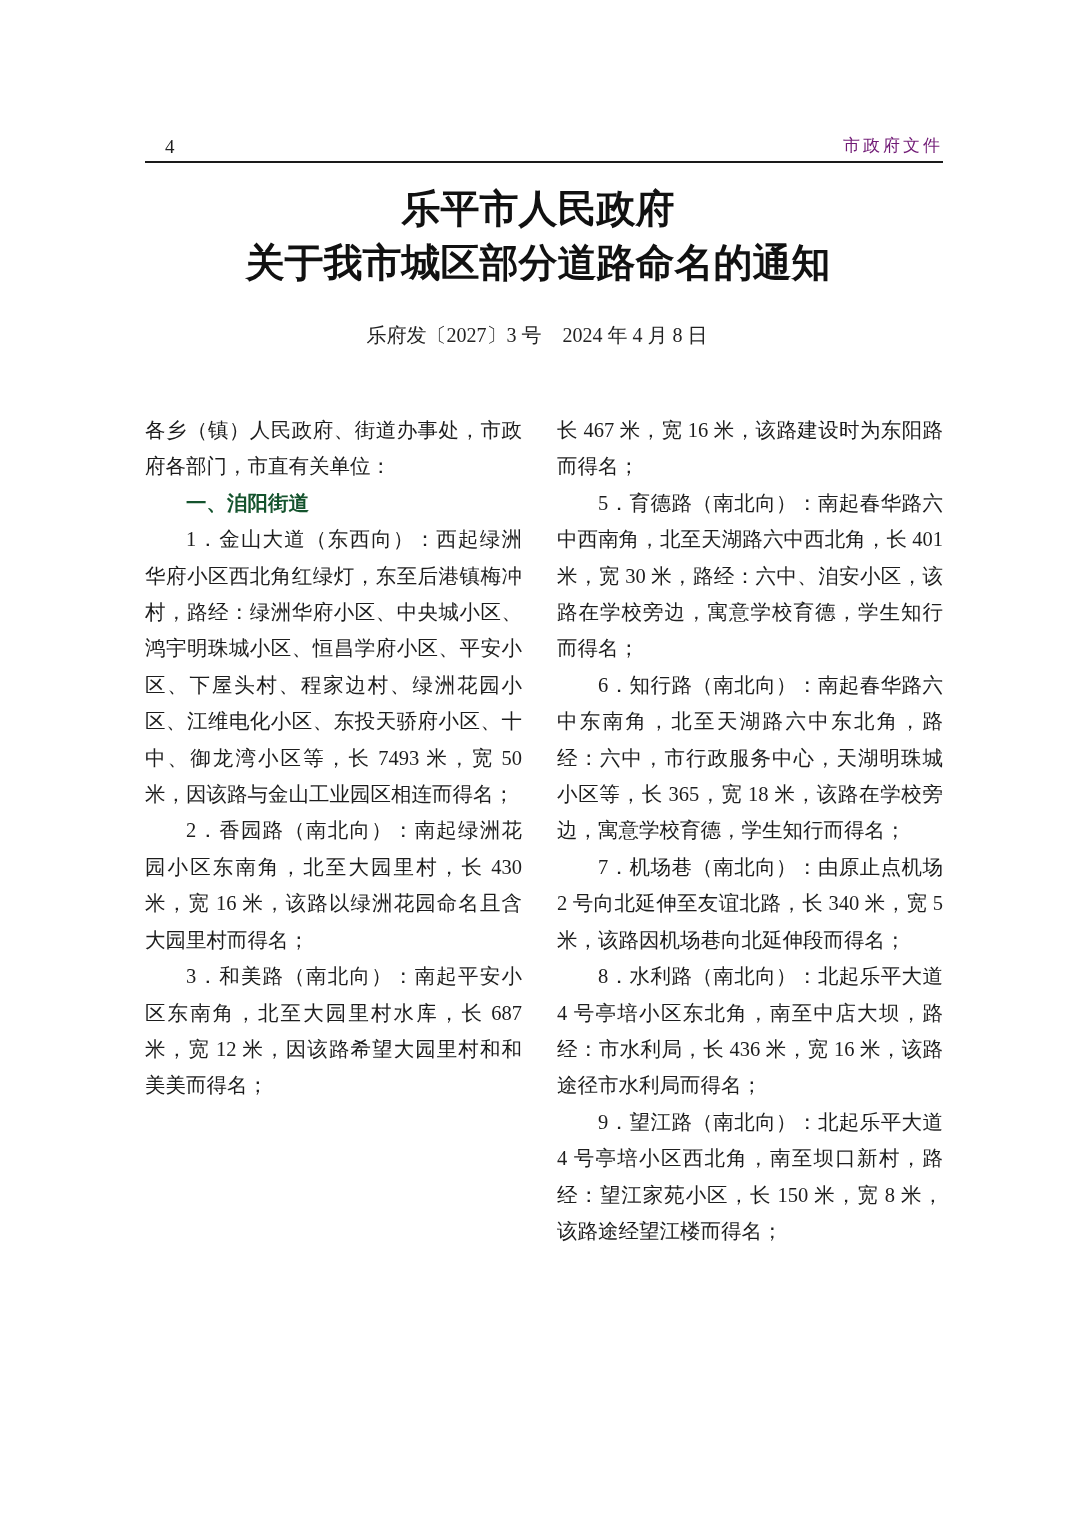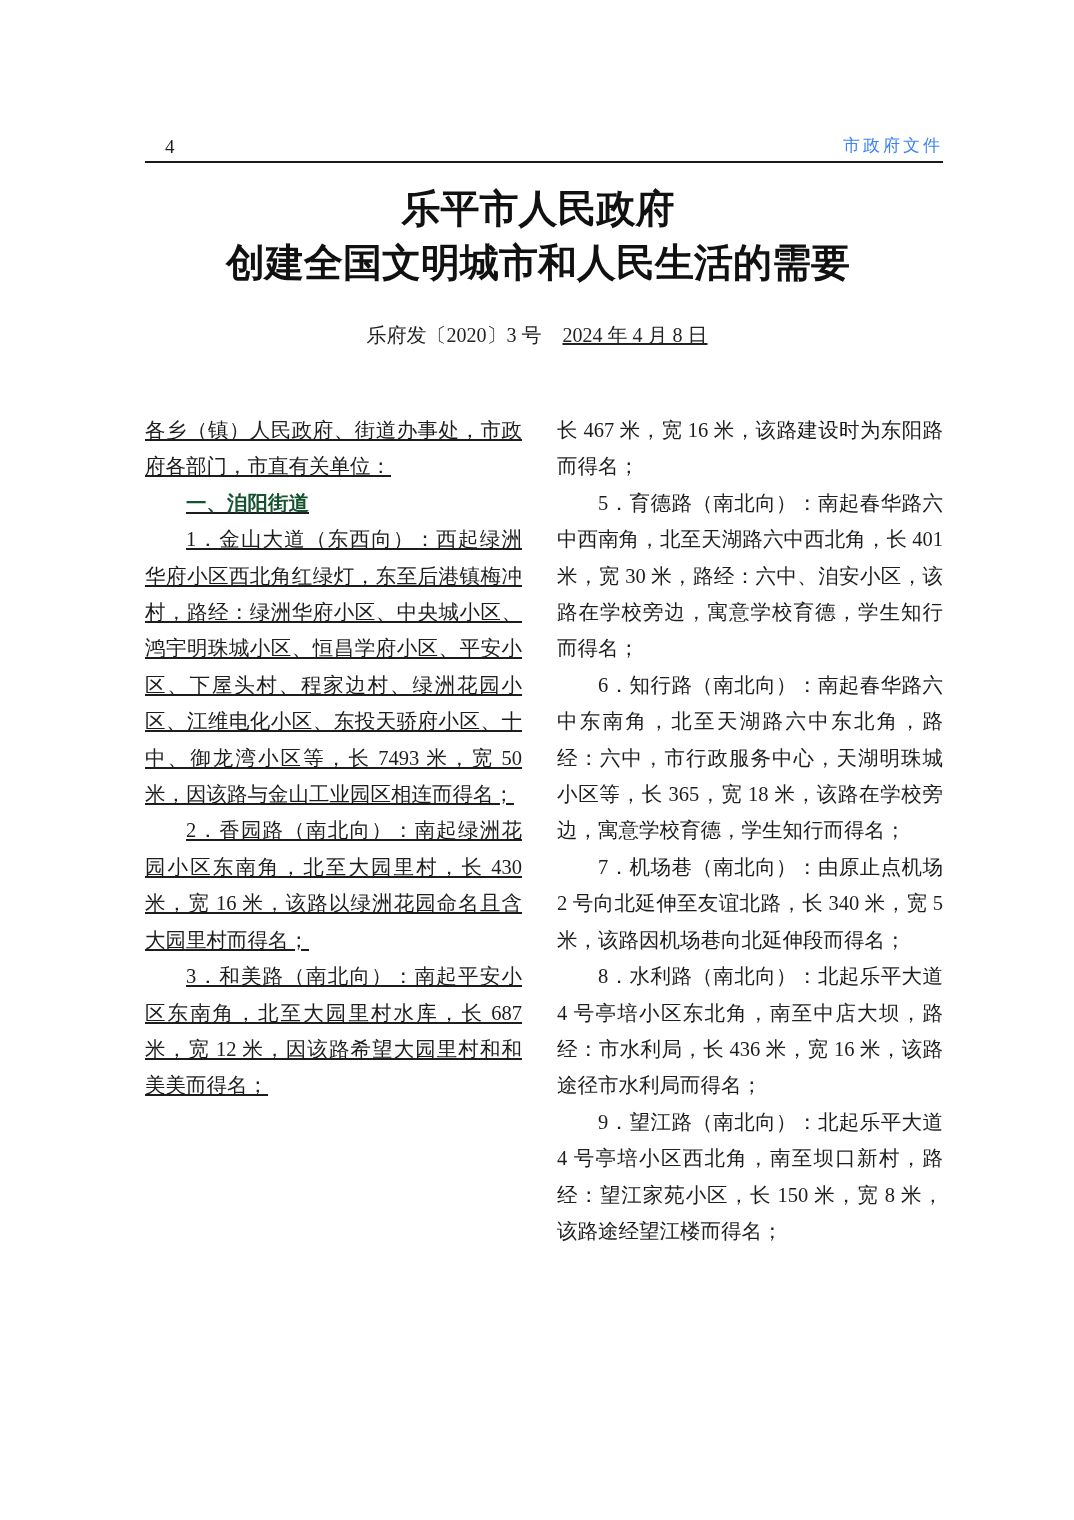--- a/index.html
+++ b/index.html
@@ -30,21 +30,21 @@
   }
   .page-num {
     font-size: 19px;
     padding-left: 20px;
     line-height: 22px;
   }
   .header-label {
     font-size: 17px;
     letter-spacing: 3px;
     line-height: 24px;
-    color: #3b82f6;
+    color: #701a75;
   }
   
   .doc-title {
     position: absolute;
     top: 181px;
     left: 0;
     width: 100%;
     margin: 1px;
     text-align: center;
     font-weight: bold;
@@ -56,31 +56,31 @@
   
   .doc-meta {
     position: absolute;
     top: 322px;
     left: 0;
     width: 100%;
     text-align: center;
     font-size: 20px;
     color: #222222;
   }
-  .doc-date { margin-left: 16px; text-decoration: underline; }
+  .doc-date { margin-left: 16px; }
   
   .columns {
     position: absolute;
     top: 412px;
     left: 145px;
     width: 798px;
     display: flex;
     justify-content: space-between;
   }
-  .col-left  { width: 377px; text-decoration: underline; }
+  .col-left  { width: 377px; }
   .col-right { width: 386px; }
   .para {
     margin: 0;
     font-size: 20.5px;
     line-height: 36.4px;
     text-align: justify;
     text-justify: inter-ideograph;
     text-indent: 2em;
     word-break: break-all;
   }
@@ -97,25 +97,25 @@
 
 <div class="page">
 
   <header class="page-header">
     <span class="page-num">4</span>
     <span class="header-label">市政府文件</span>
   </header>
 
   <h1 class="doc-title">
     <span class="title-line">乐平市人民政府</span>
-    <span class="title-line">创建全国文明城市和人民生活的需要</span>
+    <span class="title-line">关于我市城区部分道路命名的通知</span>
   </h1>
 
   <div class="doc-meta">
-    <span>乐府发〔2020〕3 号</span>
+    <span>乐府发〔2027〕3 号</span>
     <span class="doc-date">2024 年 4 月 8 日</span>
   </div>
 
   <main class="columns">
 
     <section class="col col-left">
       <p class="para no-indent">各乡（镇）人民政府、街道办事处，市政府各部门，市直有关单位：</p>
       <p class="para heading" style="text-indent:2em;">一、洎阳街道</p>
       <p class="para">1．金山大道（东西向）：西起绿洲华府小区西北角红绿灯，东至后港镇梅冲村，路经：绿洲华府小区、中央城小区、鸿宇明珠城小区、恒昌学府小区、平安小区、下屋头村、程家边村、绿洲花园小区、江维电化小区、东投天骄府小区、十中、御龙湾小区等，长 7493 米，宽 50 米，因该路与金山工业园区相连而得名；</p>
       <p class="para">2．香园路（南北向）：南起绿洲花园小区东南角，北至大园里村，长 430 米，宽 16 米，该路以绿洲花园命名且含大园里村而得名；</p>

